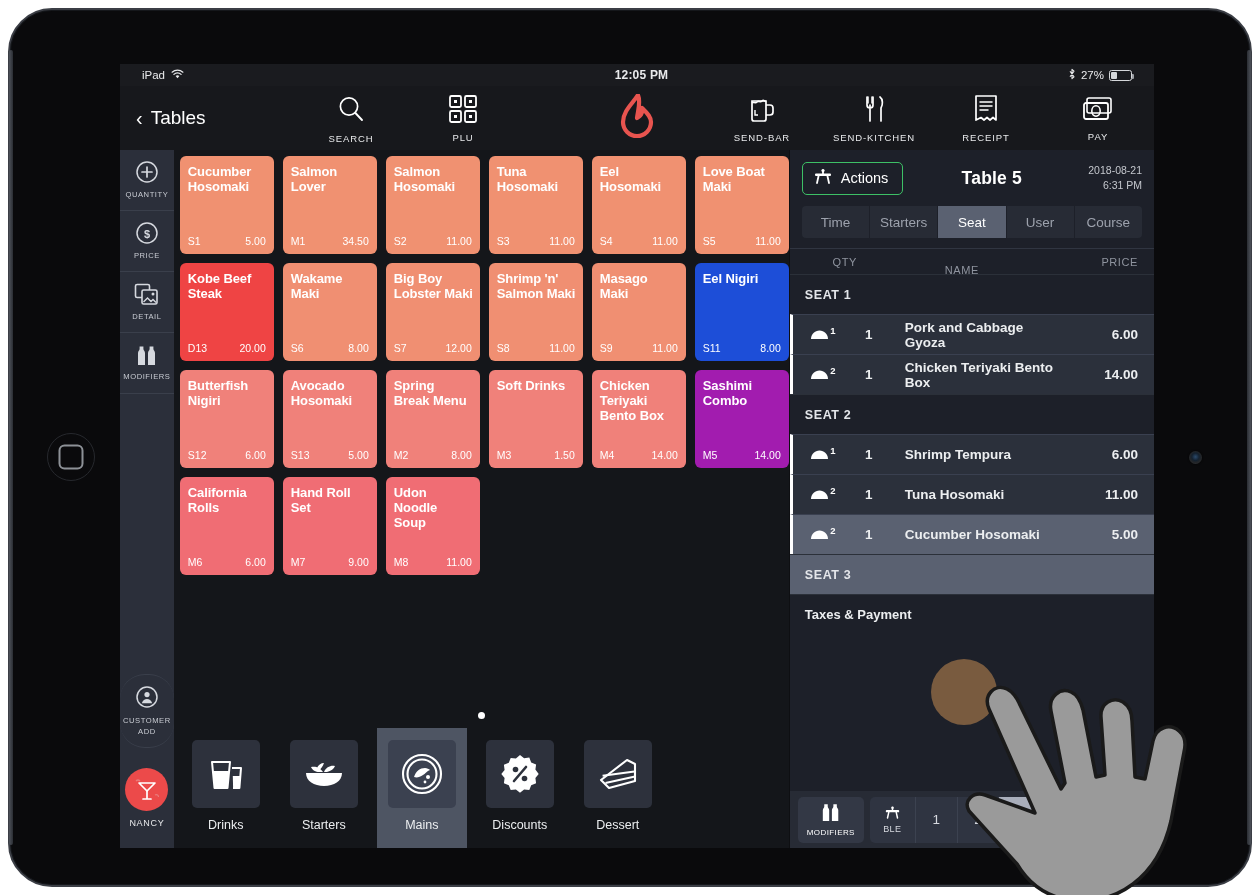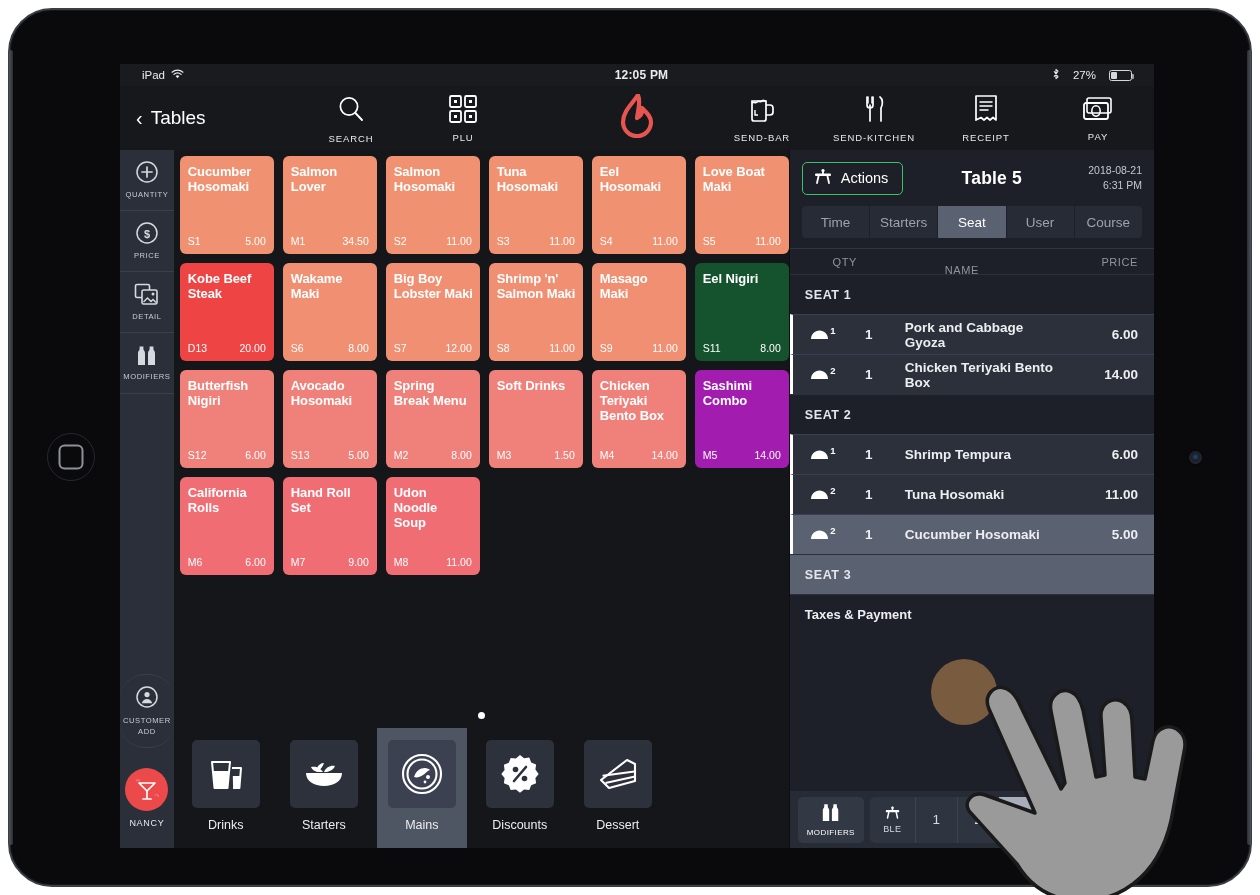--- a/index.html
+++ b/index.html
@@ -66,21 +66,21 @@
     padding: 0 22px;
     font-size: 11.5px; color: #e9eaec;
   }
   #status-left { display: flex; align-items: center; gap: 6px; }
   #status-center {
     position: absolute; left: 9px; right: 0; text-align: center;
     font-size: 12px; font-weight: bold; letter-spacing: .2px;
     pointer-events: none;
   }
   #status-right {
-    margin-left: auto; display: flex; align-items: center; gap: 13px;
+    margin-left: auto; display: flex; align-items: center; gap: 5px;
     position: relative; z-index: 2;
   }
   .batt-shell {
     width: 23px; height: 11px; border: 1px solid #d5d7da;
     border-radius: 2.5px; position: relative; display: inline-block;
   }
   .batt-shell::after {
     content: ""; position: absolute; right: -3px; top: 3px;
     width: 2px; height: 5px; background: #9a9da2; border-radius: 0 1px 1px 0;
   }
@@ -579,21 +579,21 @@
                   <span>11.00</span>
                 </div>
             </div>
             <div class="tile" style="background:#f08f72">
               <div class="tile-name">Masago Maki</div>
               <div class="tile-foot">
                   <span>S9</span>
                   <span>11.00</span>
                 </div>
             </div>
-            <div class="tile" style="background:#14532d">
+            <div class="tile" style="background:#1d4ed8">
               <div class="tile-name">Eel Nigiri</div>
               <div class="tile-foot">
                   <span>S11</span>
                   <span>8.00</span>
                 </div>
             </div>
           </div>
 
           <div class="grid-row">
             <div class="tile" style="background:#f0817a">

